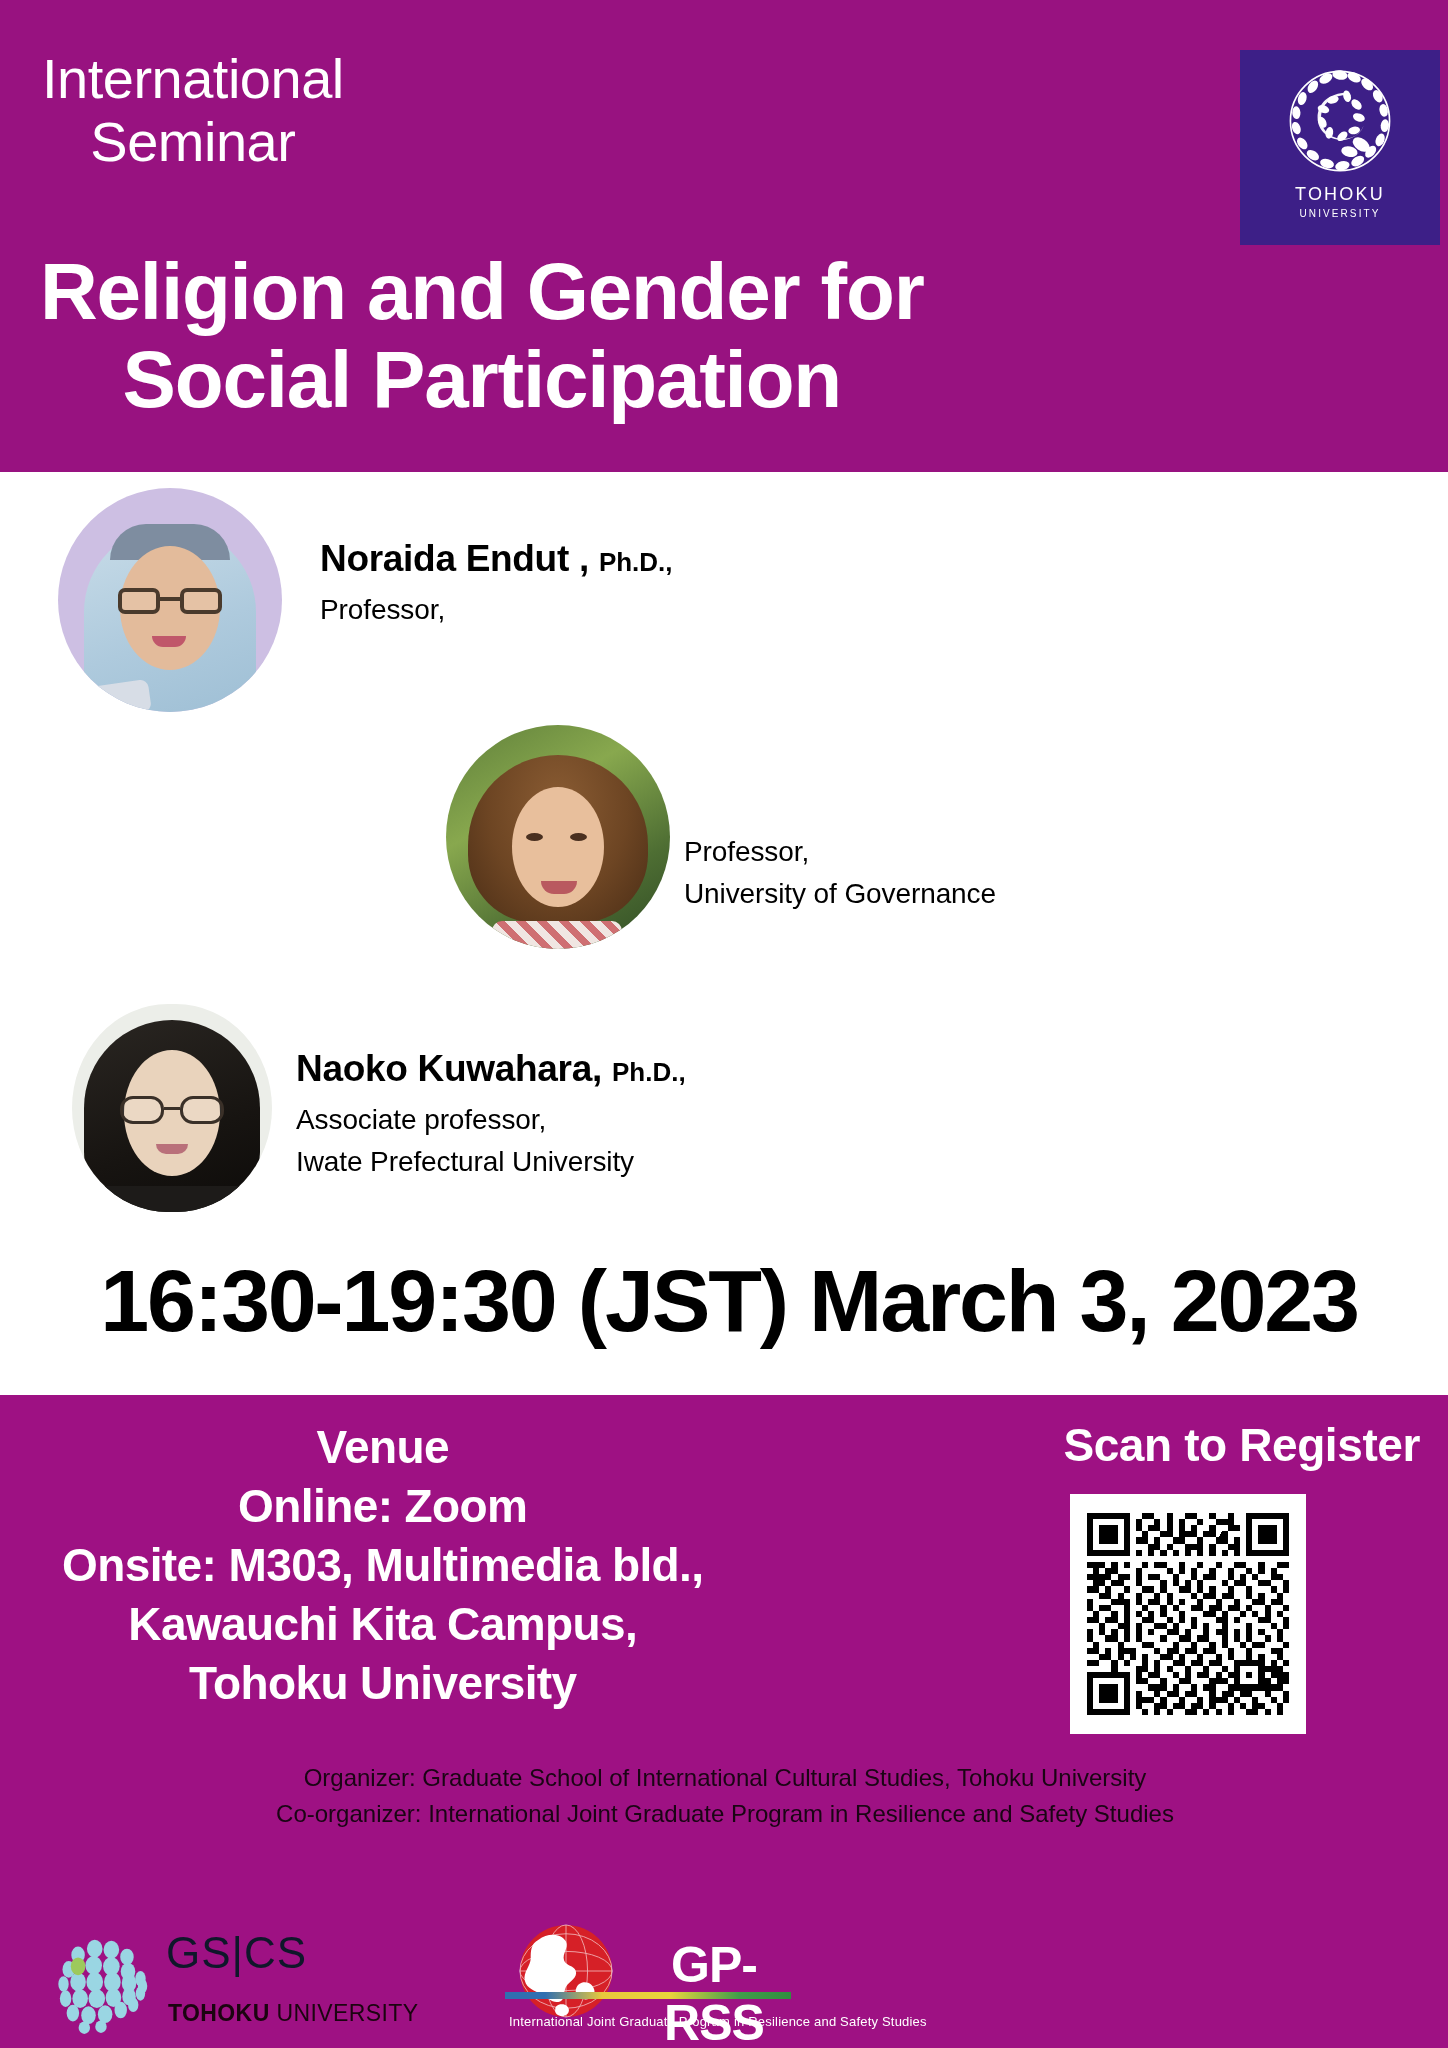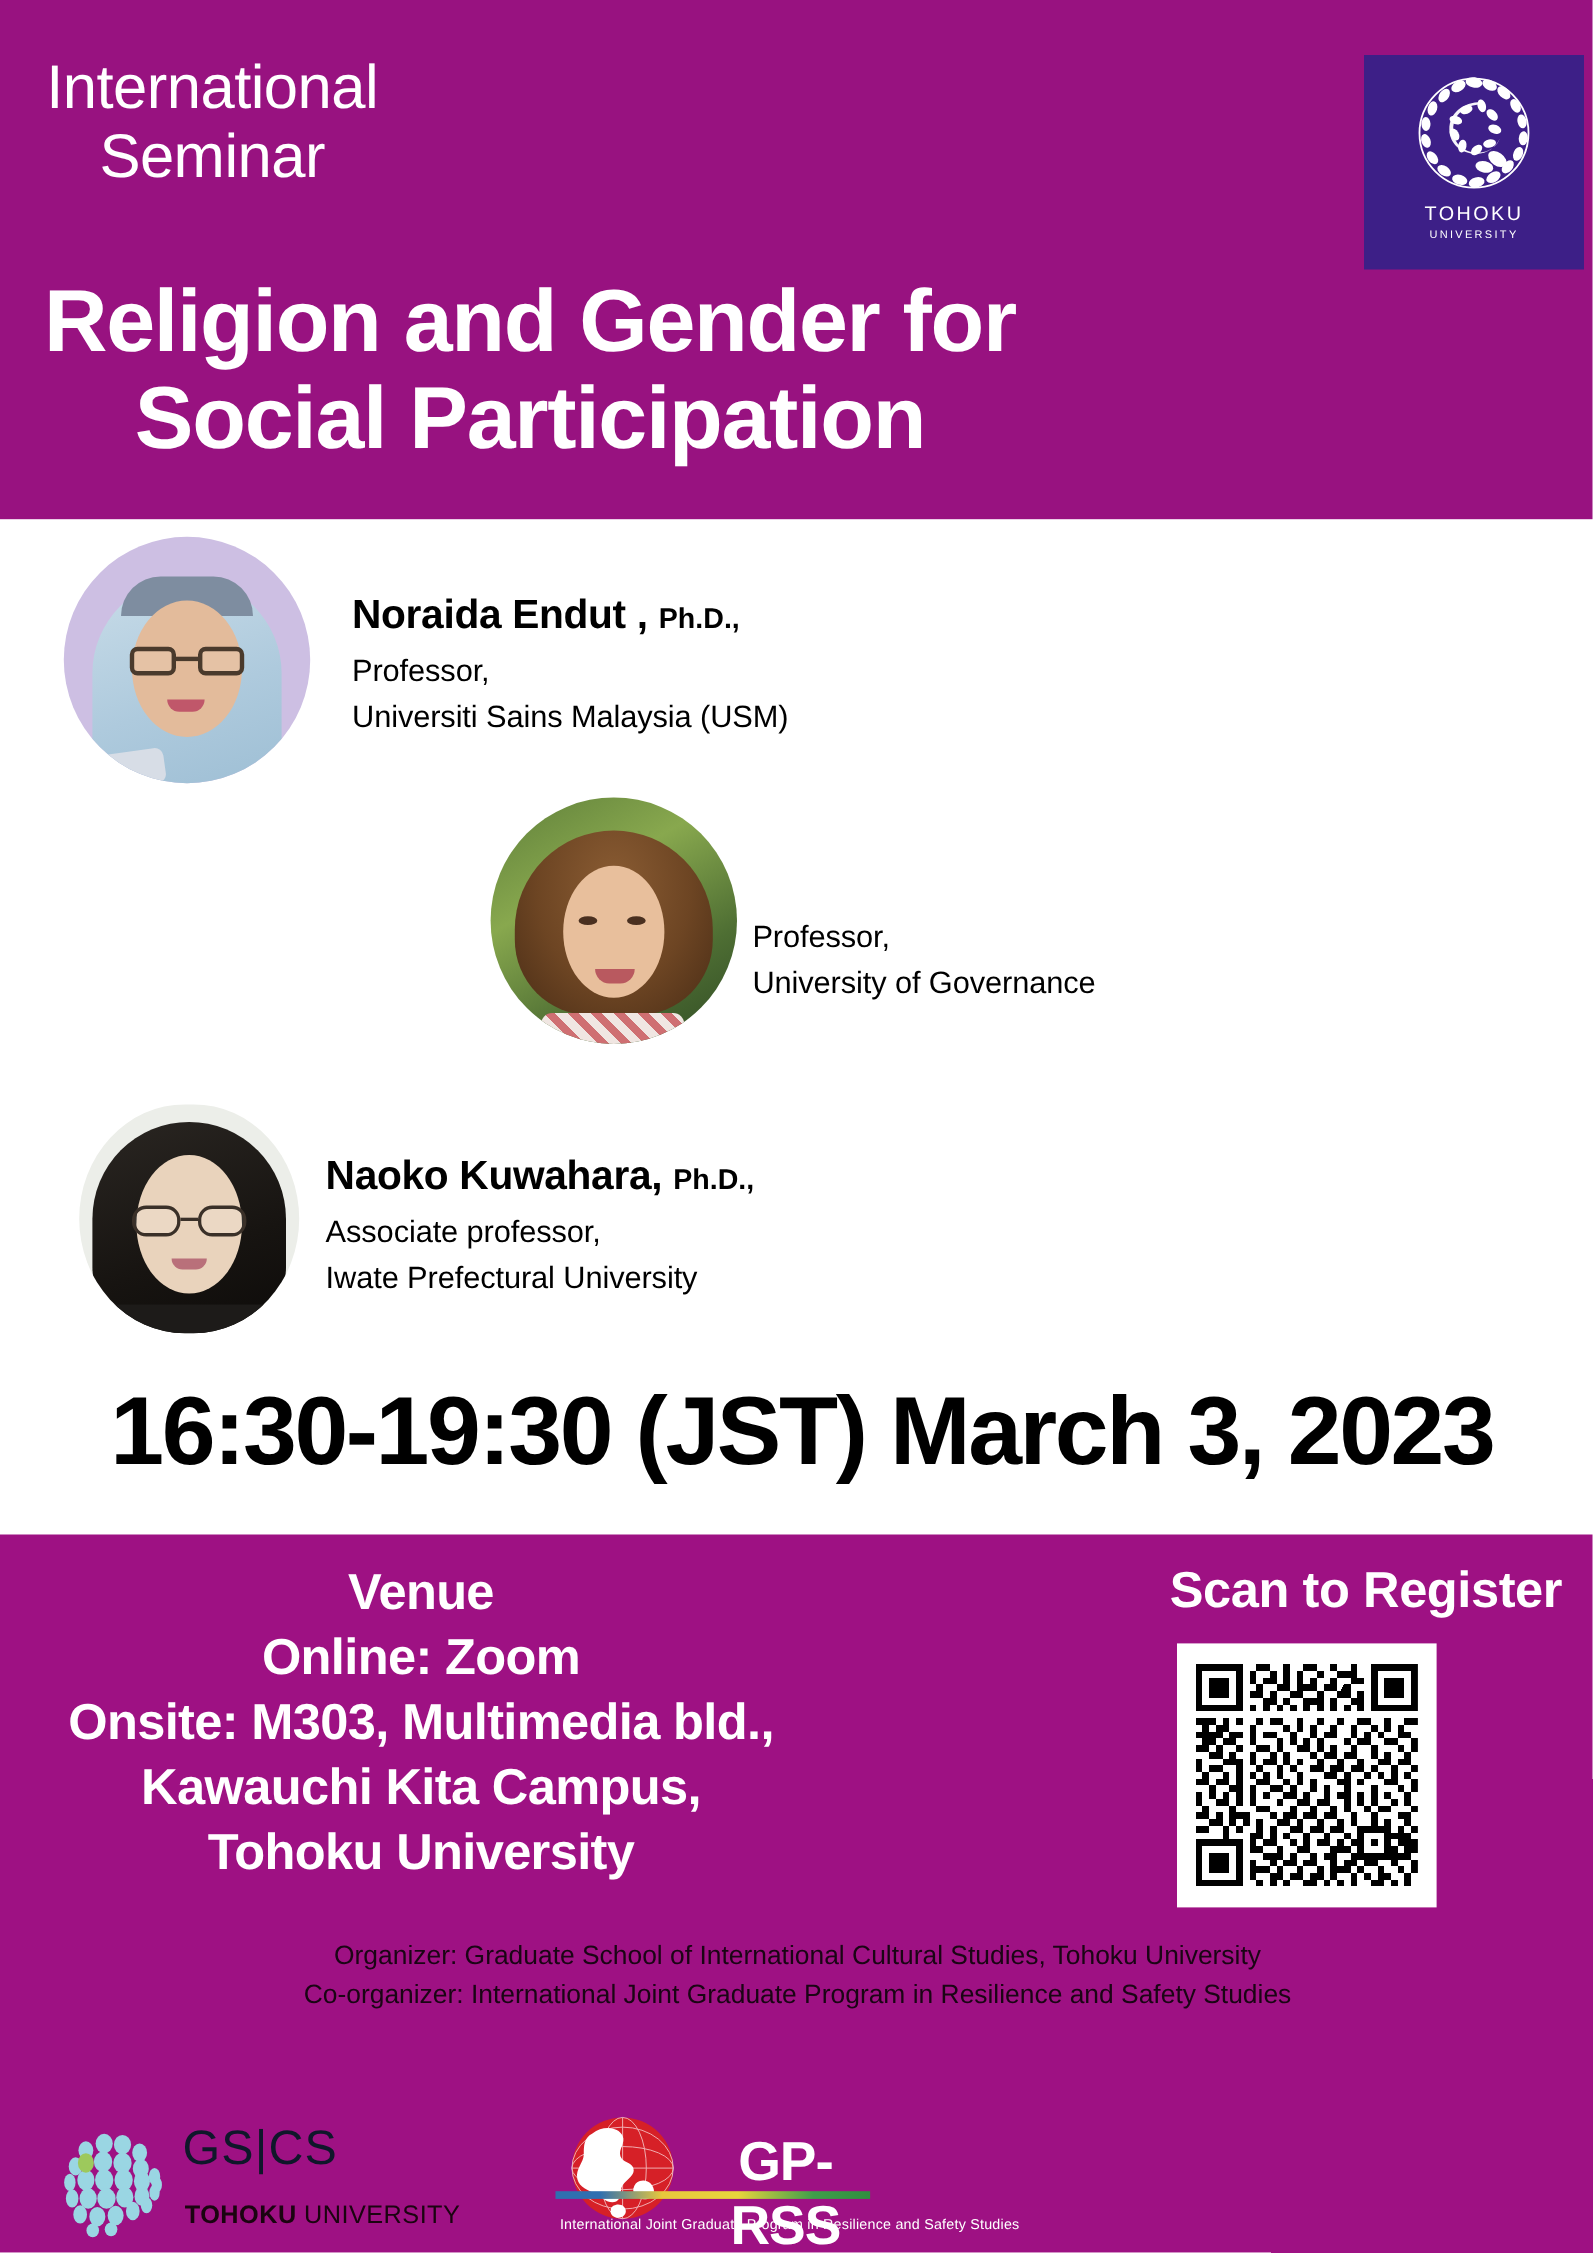--- a/index.html
+++ b/index.html
@@ -340,21 +340,20 @@
         <span class="lens r"></span>
       </div>
     <div class="mouth"></div>
       <div class="collar"></div>
   </div>
   <div class="ph-txt sp-name" style="left:320px; top:538px;">
     <span>Noraida Endut ,</span>
     <span class="deg">Ph.D.,</span>
   </div>
   <div class="ph-txt sp-line" style="left:320px; top:592px;">Professor,</div>
-  <div class="ph-txt sp-line" style="left:320px; top:634px;">Universiti Sains Malaysia (USM)</div>
 
   <div class="photo circ" id="photo2">
     <div class="hair"></div>
       <div class="face"></div>
     <div class="eye l"></div>
       <div class="eye r"></div>
     <div class="mouth"></div>
       <div class="shirt"></div>
   </div>
   <div class="ph-txt sp-line" style="left:684px; top:834px;">Professor,</div>

